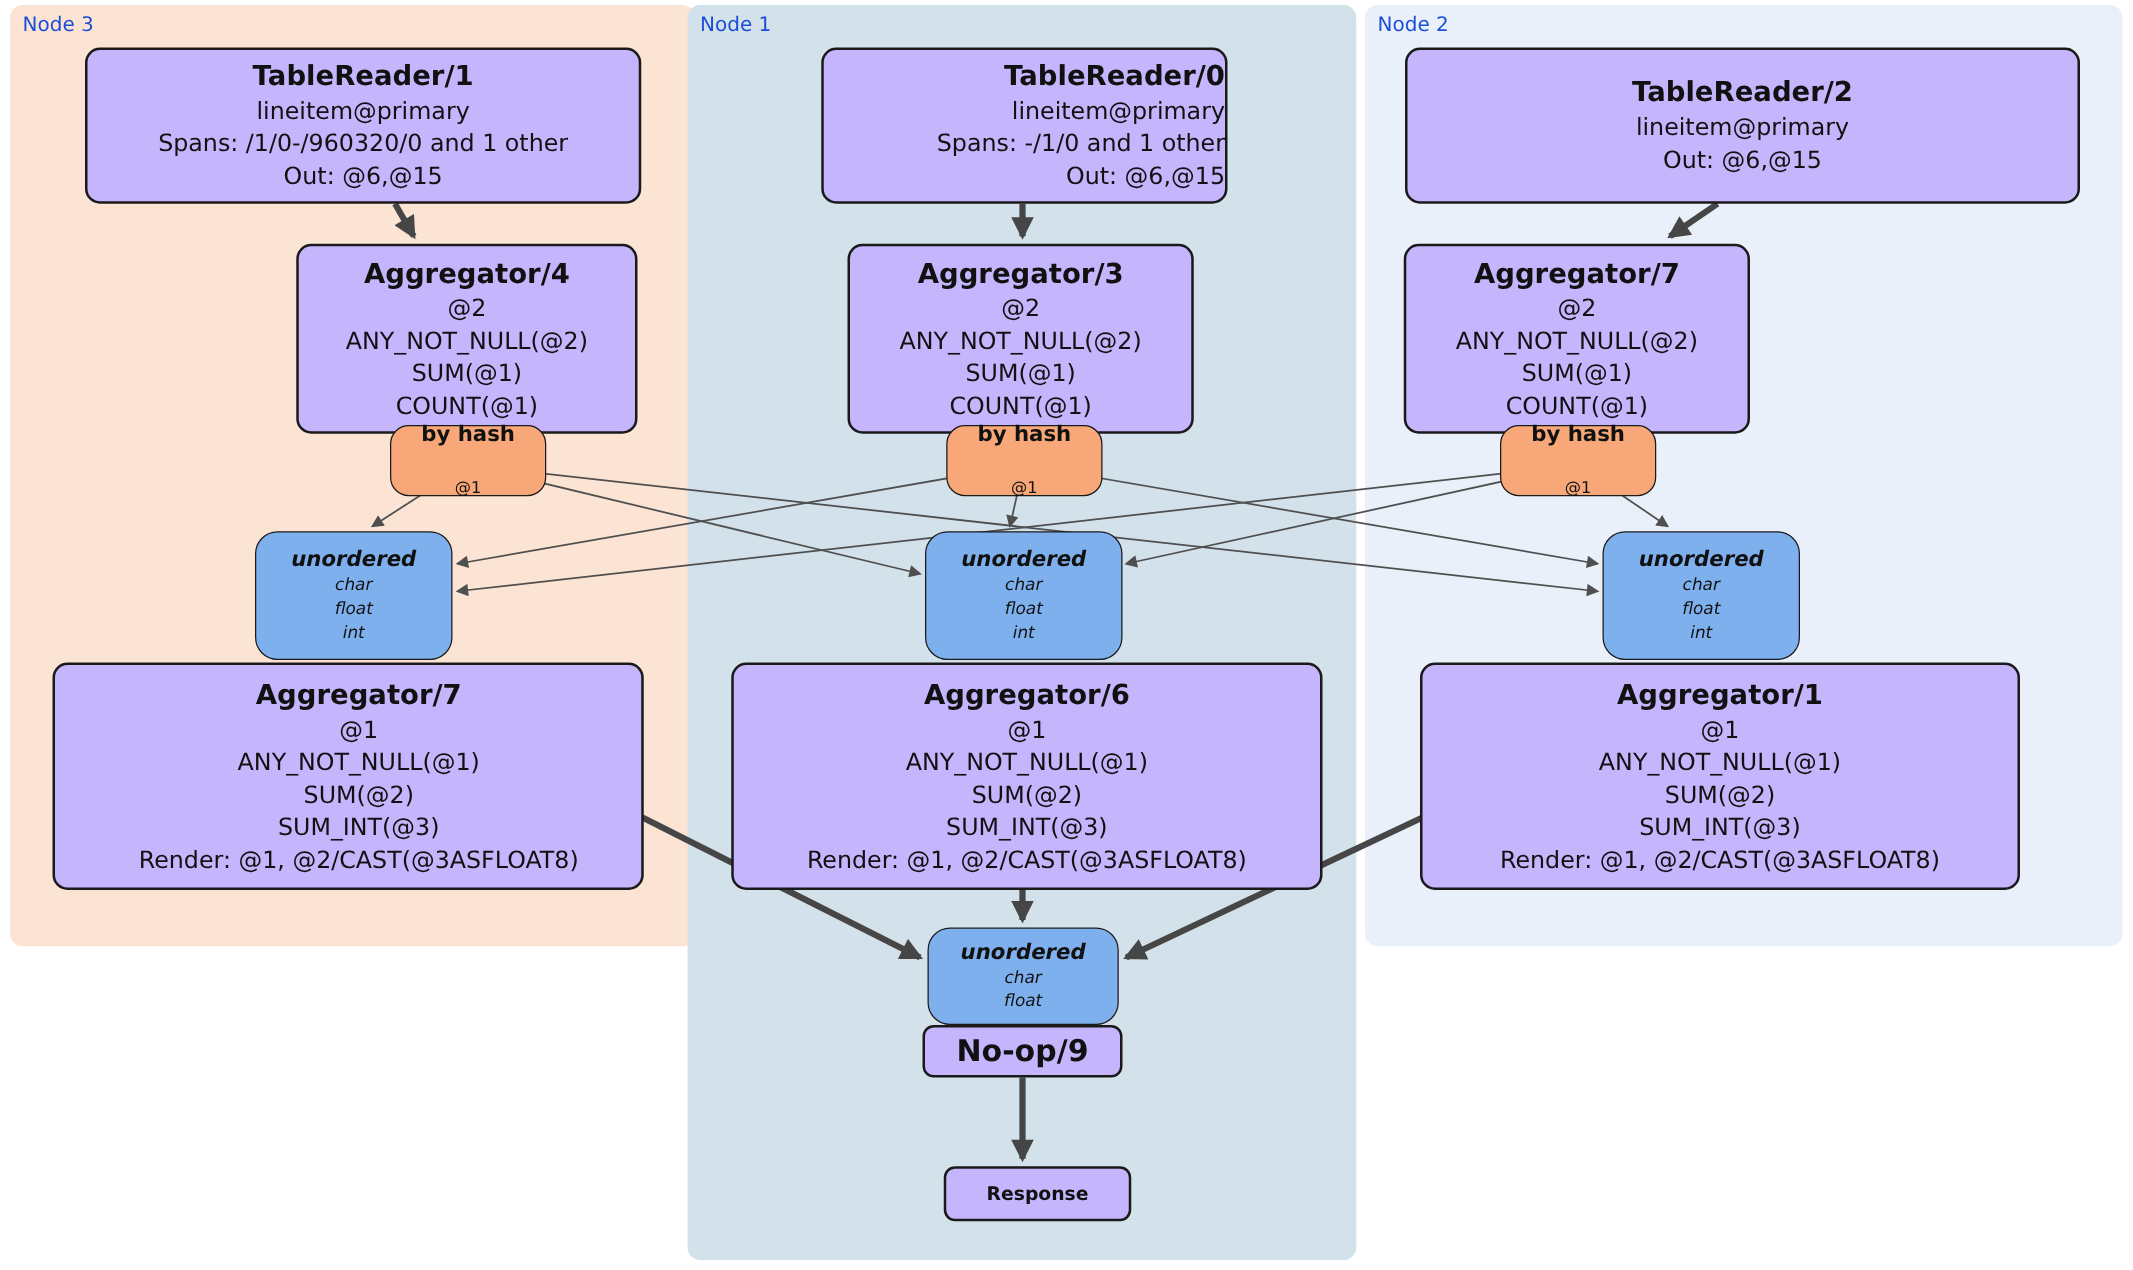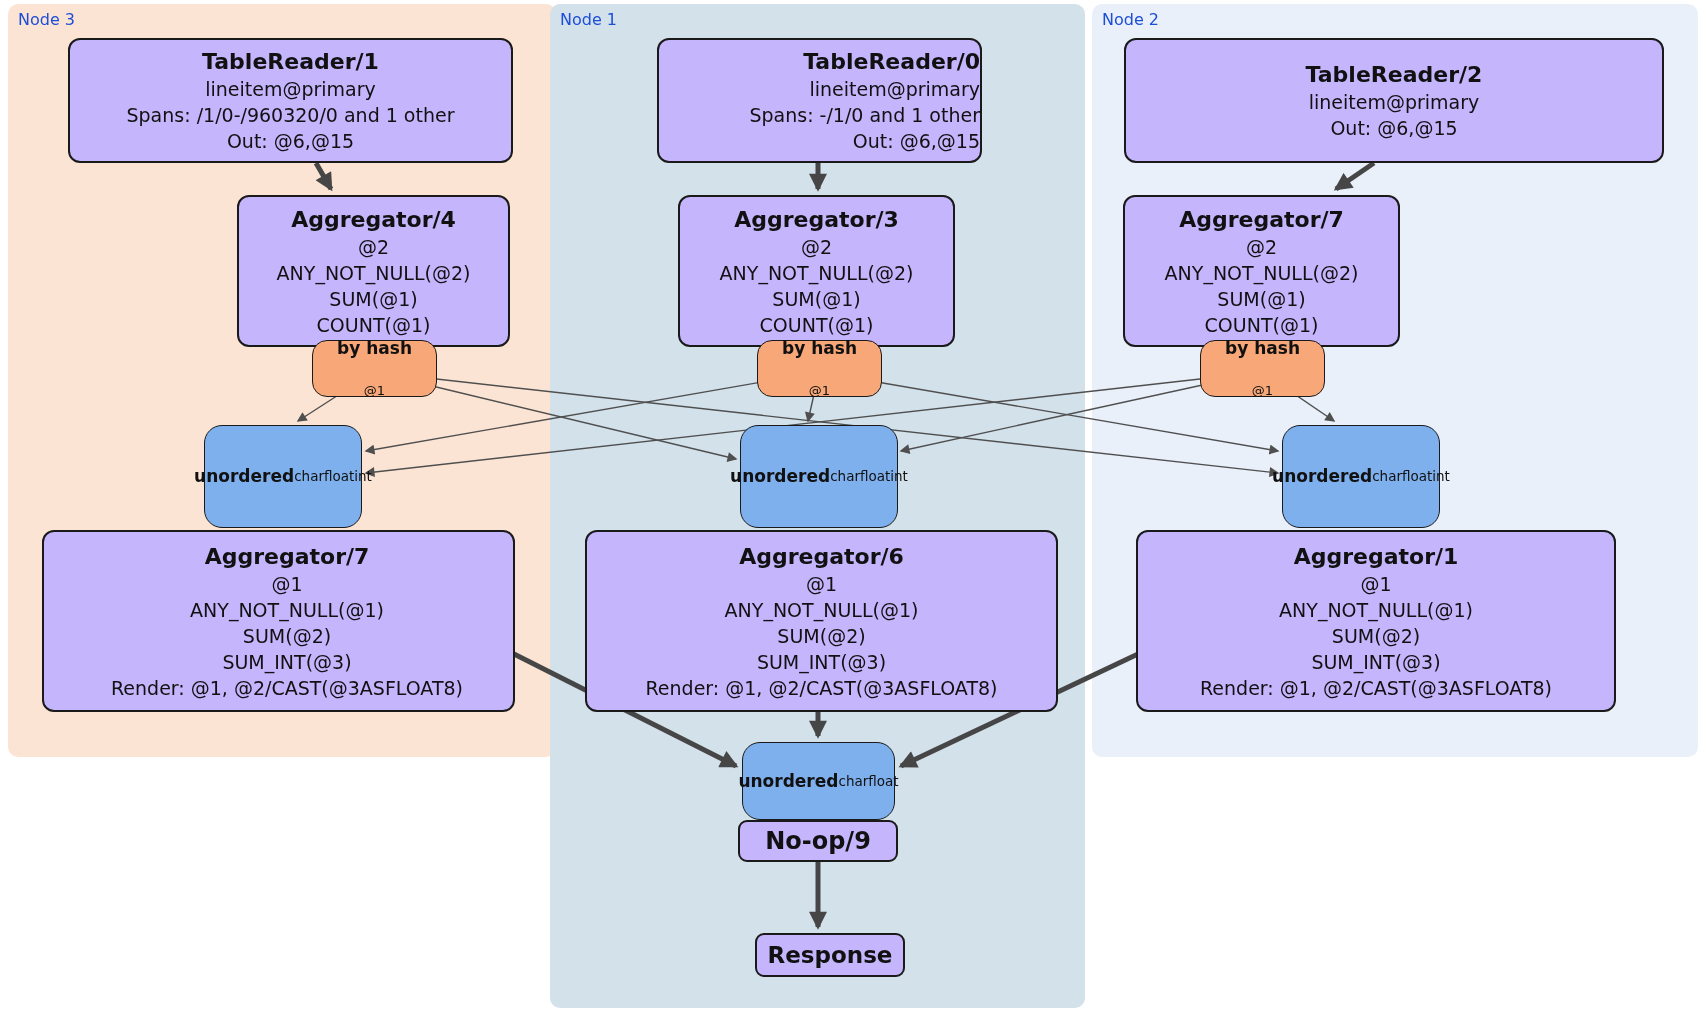--- a/index.html
+++ b/index.html
@@ -28,22 +28,22 @@
   .router{
     position:absolute;z-index:12;background:#f8a878;border:1.8px solid #1a1a1a;
     border-radius:15px;display:flex;flex-direction:column;align-items:center;
     justify-content:center;text-align:center;box-sizing:border-box;gap:24px;
   }
   .router .title{font-weight:bold;font-size:17px;line-height:21px;}
   .router .ln{font-size:13px;line-height:16px;}
 
   .sync{
     position:absolute;z-index:12;background:#7fb0ee;border:1.8px solid #1a1a1a;
-    border-radius:18px;display:flex;flex-direction:row;align-items:center;
-    justify-content:center;text-align:center;box-sizing:border-box;
+    border-radius:18px;display:flex;flex-direction:column;align-items:center;
+    justify-content:center;text-align:center;box-sizing:border-box;font-style:italic;
   }
   .sync .title{font-weight:bold;font-size:17px;line-height:21px;}
   .sync .ln{font-size:13.5px;line-height:19px;}
 
   #box-tr1{left:68px;top:38px;width:445px;height:125px;}
   #box-tr0{left:657px;top:38px;width:325px;height:125px;align-items:flex-end;}
   #box-tr2{left:1124px;top:38px;width:540px;height:125px;}
 
   #box-agg4{left:237px;top:195px;width:273px;height:152px;}
   #box-agg3{left:678px;top:195px;width:277px;height:152px;}
@@ -58,21 +58,21 @@
   #sync-2{left:1282px;top:425px;width:158px;height:103px;}
 
   #box-agg7{left:42px;top:530px;width:473px;height:182px;padding-left:17px;}
   #box-agg6{left:585px;top:530px;width:473px;height:182px;}
   #box-agg8{left:1136px;top:530px;width:480px;height:182px;}
 
   #sync-final{left:742px;top:742px;width:153px;height:78px;}
   #box-noop{left:738px;top:820px;width:160px;height:42px;border-radius:9px;}
   #box-noop .title{font-size:24px;}
   #box-response{left:755px;top:933px;width:150px;height:44px;border-radius:9px;}
-  #box-response .title{font-size:23px;}
+  #box-response .title{font-size:15px;}
 </style>
 </head>
 <body>
 
 <div id="canvas">
 
   <div class="region" id="region-node3">
     <div class="region-label">Node 3</div>
   </div>
   <div class="region" id="region-node1">

